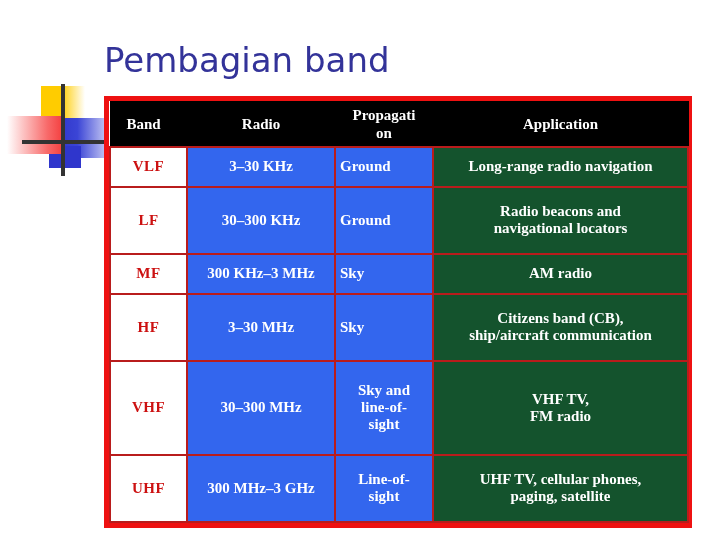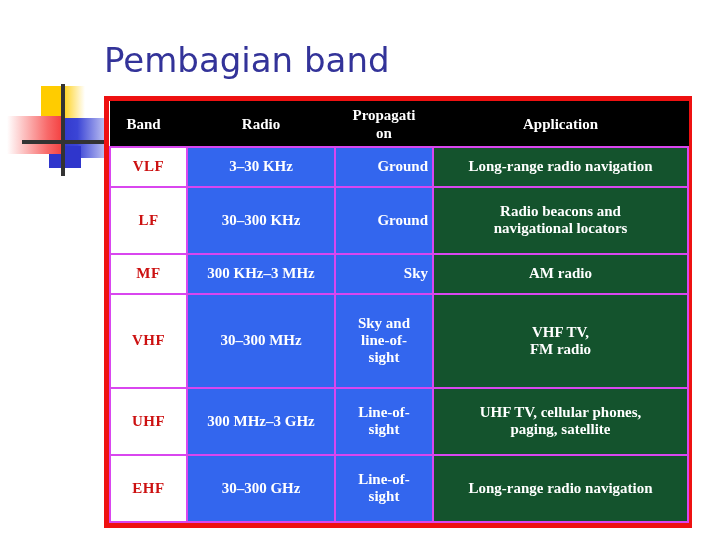--- a/index.html
+++ b/index.html
@@ -123,21 +123,21 @@
     line-height: 18px;
     border: 1px solid #000000;
     padding: 4px 2px;
     text-align: center;
     vertical-align: middle;
   }
   th.h-band { text-align: left; padding-left: 16px; }
   th.h-prop { width: 98px; }
 
   tbody td {
-    border: 2px solid #d946ef;
+    border: 2px solid #b91c1c;
     font-weight: bold;
     font-size: 15px;
     line-height: 17px;
     vertical-align: middle;
     padding: 3px 4px;
   }
   td.band-cell {
     background: #ffffff;
     color: #CC1111;
     text-align: center;
@@ -146,21 +146,21 @@
   td.range-cell {
     background: #3366EE;
     color: #ffffff;
     text-align: center;
   }
   td.prop-cell {
     background: #3366EE;
     color: #ffffff;
     text-align: center;
   }
-  td.prop-cell.center { text-align: right; padding-left: 20px; }
+  td.prop-cell.center { text-align: left; padding-left: 4px; }
   td.app-cell {
     background: #14532d;
     color: #ffffff;
     text-align: center;
     padding-left: 6px;
     padding-right: 6px;
   }
   .lines { display: block; }
   .lines span { display: block; }
 </style>
@@ -239,20 +239,35 @@
                 <span>Sky</span>
               </span>
             </td>
             <td class="app-cell">
               <span class="lines">
                 <span>AM radio</span>
               </span>
             </td>
           </tr>
           <tr>
+            <td class="band-cell">HF</td>
+            <td class="range-cell">3–30 MHz</td>
+            <td class="prop-cell center">
+              <span class="lines">
+                <span>Sky</span>
+              </span>
+            </td>
+            <td class="app-cell">
+              <span class="lines">
+                <span>Citizens band (CB),</span>
+                <span>ship/aircraft communication</span>
+              </span>
+            </td>
+          </tr>
+          <tr>
             <td class="band-cell">VHF</td>
             <td class="range-cell">30–300 MHz</td>
             <td class="prop-cell">
               <span class="lines">
                 <span>Sky and</span>
                 <span>line-of-</span>
                 <span>sight</span>
               </span>
             </td>
             <td class="app-cell">
@@ -271,32 +286,17 @@
                 <span>sight</span>
               </span>
             </td>
             <td class="app-cell">
               <span class="lines">
                 <span>UHF TV, cellular phones,</span>
                 <span>paging, satellite</span>
               </span>
             </td>
           </tr>
-          <tr>
-            <td class="band-cell">EHF</td>
-            <td class="range-cell">30–300 GHz</td>
-            <td class="prop-cell">
-              <span class="lines">
-                <span>Line-of-</span>
-                <span>sight</span>
-              </span>
-            </td>
-            <td class="app-cell">
-              <span class="lines">
-                <span>Long-range radio navigation</span>
-              </span>
-            </td>
-          </tr>
         </tbody>
     </table>
   </div>
 
 </div>
 
 </body></html>

